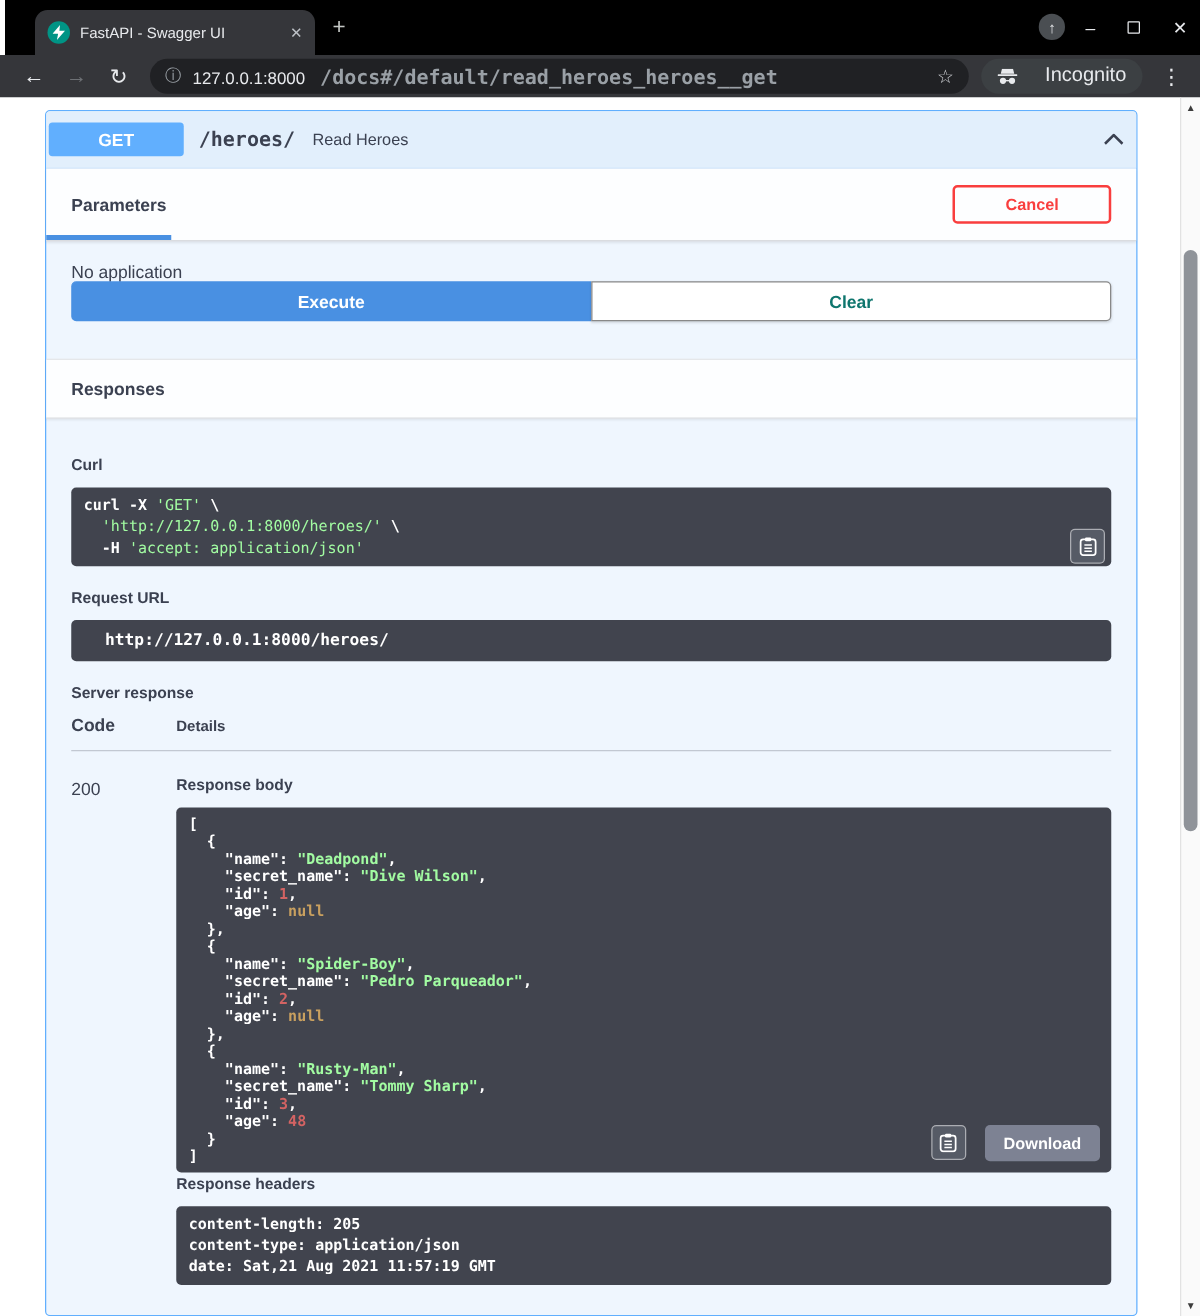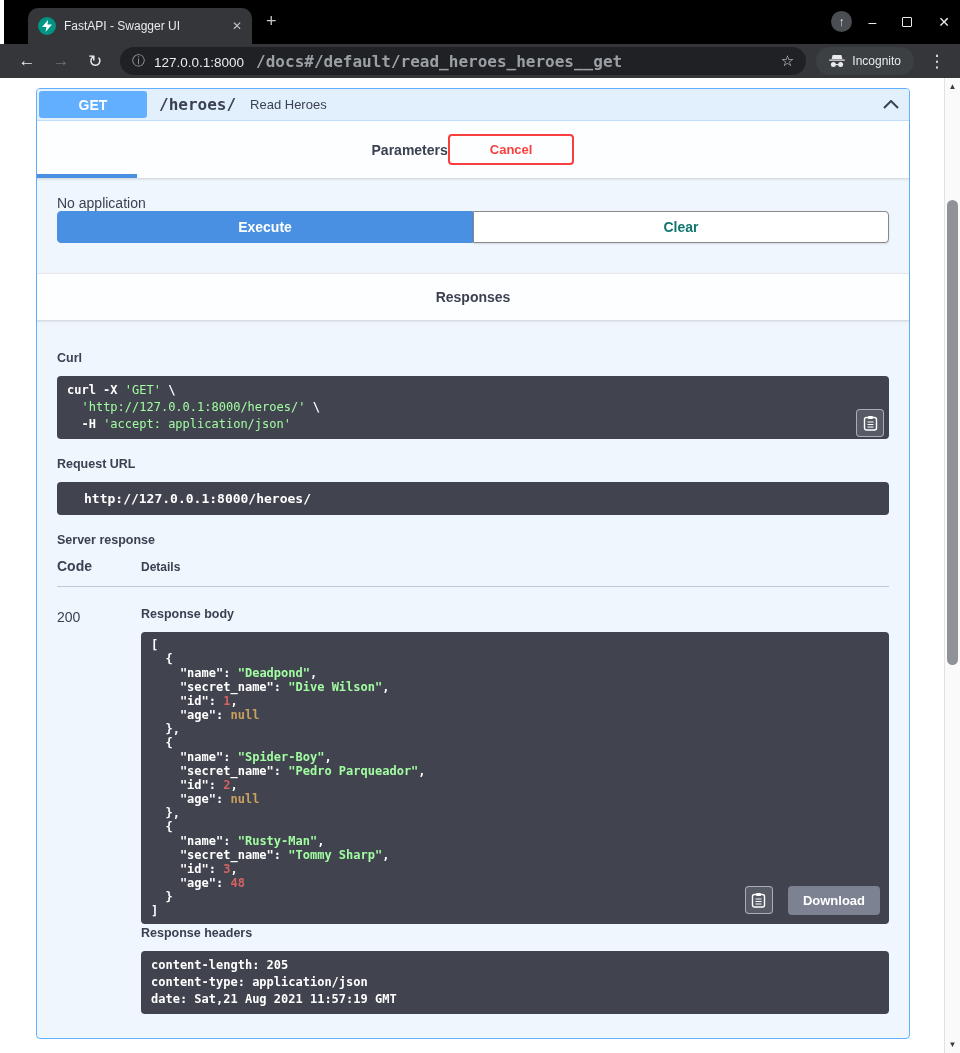--- a/index.html
+++ b/index.html
@@ -24,38 +24,38 @@
           display:flex;align-items:center;padding:0 8px 0 14px}
   .nav-icon{width:26px;text-align:center;color:#e8eaed;font-size:17px;margin-right:8px;flex:none}
   .nav-icon.dim{color:#6e7175}
   .omnibox{flex:1;height:28px;border-radius:14px;background:#202124;display:flex;align-items:center;
            gap:9px;padding:0 12px;margin:0 10px 0 4px;overflow:hidden}
   .info{color:#9aa0a6;font-size:13px;flex:none}
   .url{font-size:13.5px;white-space:nowrap;overflow:hidden}
   .url .host{color:#e8eaed}
   .url .path{color:#9aa0a6}
   .star{margin-left:auto;color:#dadce0;font-size:15px;flex:none}
-  .incognito-chip{height:28px;border-radius:14px;background:#3c4043;color:#e8eaed;font-size:12px;
-                  display:flex;align-items:center;gap:7px;padding:0 13px;margin-right:10px;flex:none}
+  .incognito-chip{height:28px;border-radius:14px;background:#3c4043;color:#e8eaed;font-size:16px;
+                  display:flex;align-items:center;gap:22px;padding:0 13px;margin-right:10px;flex:none}
   .menu{margin-right:2px}
 
   
   .content{position:absolute;top:78px;left:0;width:944px;height:975px;background:#fff;overflow:hidden}
 
   .opblock{margin:10px 34px 0 36px;border:1px solid #61affe;border-radius:4px;background:#eff6fe}
-  .summary{height:32px;display:flex;align-items:center;padding:0 6px 0 2px;background:#e2effc;
+  .summary{height:46px;display:flex;align-items:center;padding:0 6px 0 2px;background:#e2effc;
            border-bottom:1px solid #c3defa;border-radius:3px 3px 0 0}
   .method{width:108px;height:27px;background:#61affe;color:#fff;font-weight:bold;font-size:14px;
           border-radius:3px;display:flex;align-items:center;justify-content:center;flex:none}
   .path{font-family:"DejaVu Sans Mono",monospace;font-size:16px;font-weight:bold;color:#3b4151;margin-left:12px}
   .desc{font-size:13px;color:#3b4151;margin-left:14px}
   .chev{margin-left:auto;margin-right:4px;display:flex;align-items:center}
 
   .section-header{position:relative;background:rgba(255,255,255,.85);display:flex;align-items:center;
-                  justify-content:center;padding:13px 20px;
+                  justify-content:space-between;padding:13px 20px;
                   border-bottom:1px solid rgba(59,65,81,.18);box-shadow:0 1px 2px rgba(0,0,0,.08)}
   .section-header h4{font-size:14px;font-weight:bold;color:#3b4151}
   .responses-header{margin-top:30px;border-top:1px solid rgba(59,65,81,.12);padding:15px 20px}
   .tab-indicator{position:absolute;left:0;bottom:0;width:100px;height:4px;background:#4990e2}
 
   .btn-cancel{background:transparent;border:2px solid #f93e3e;color:#f93e3e;border-radius:4px;
               font-size:13px;font-weight:bold;padding:6px 40px;font-family:inherit}
   .no-params{padding:16px 20px 0;font-size:14px;color:#3b4151}
   .execute-row{display:flex;padding:0 20px;}
   .btn-execute{flex:1;background:#4990e2;border:1px solid #4990e2;color:#fff;font-weight:bold;

